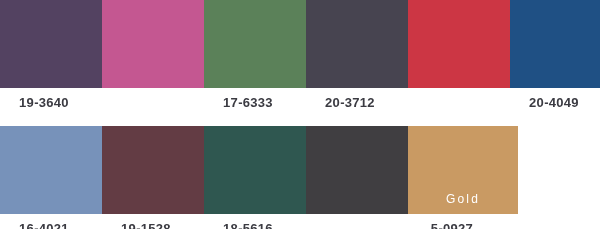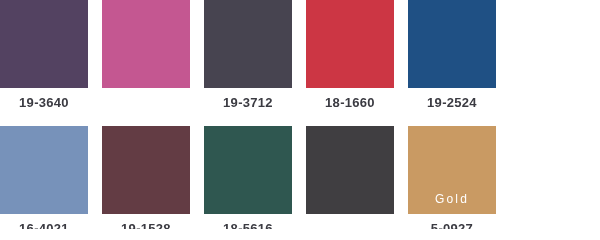--- a/index.html
+++ b/index.html
@@ -38,20 +38,21 @@
     align-items: flex-start;
   }
   .swatch-cell:last-child {
     margin-right: 0;
   }
   .swatch-chip {
     width: 88px;
     height: 88px;
     position: relative;
     display: block;
+    padding-left: 22px;
   }
   .swatch-inner-label {
     position: absolute;
     left: 0;
     right: 0;
     bottom: 9px;
     text-align: center;
     color: #ffffff;
     font-size: 12px;
     font-weight: 400;
@@ -87,40 +88,45 @@
       </div>
       <span class="swatch-code">19-3640</span>
     </div>
 
     <div class="swatch-cell">
       <div class="swatch-chip" style="background:#c45791;">
         <span class="swatch-inner-label"></span>
       </div>
     </div>
 
+    <div class="swatch-cell">
+      <div class="swatch-chip" style="background:#5b8159;">
+        <span class="swatch-inner-label"></span>
+      </div>
+      <span class="swatch-code">17-6333</span>
+    </div>
 
     <div class="swatch-cell">
       <div class="swatch-chip" style="background:#474450;">
         <span class="swatch-inner-label"></span>
       </div>
-      <span class="swatch-code">19-3712</span>
+      <span class="swatch-code">20-3712</span>
     </div>
 
     <div class="swatch-cell">
       <div class="swatch-chip" style="background:#cc3644;">
         <span class="swatch-inner-label"></span>
       </div>
-      <span class="swatch-code">18-1660</span>
     </div>
 
     <div class="swatch-cell">
       <div class="swatch-chip" style="background:#1f5084;">
         <span class="swatch-inner-label"></span>
       </div>
-      <span class="swatch-code">19-2524</span>
+      <span class="swatch-code">20-4049</span>
     </div>
 
   </div>
 
   <div class="row-gap"></div>
 
   <div class="row row-2">
 
 
     <div class="swatch-cell">

